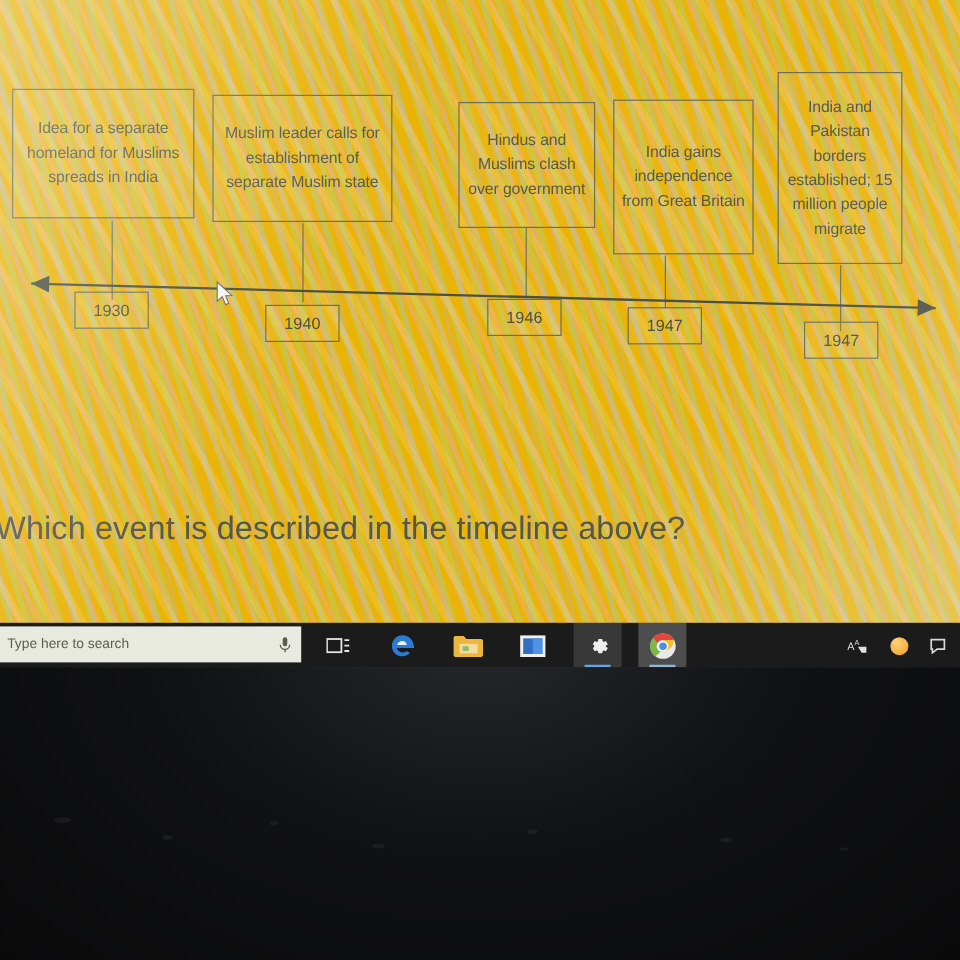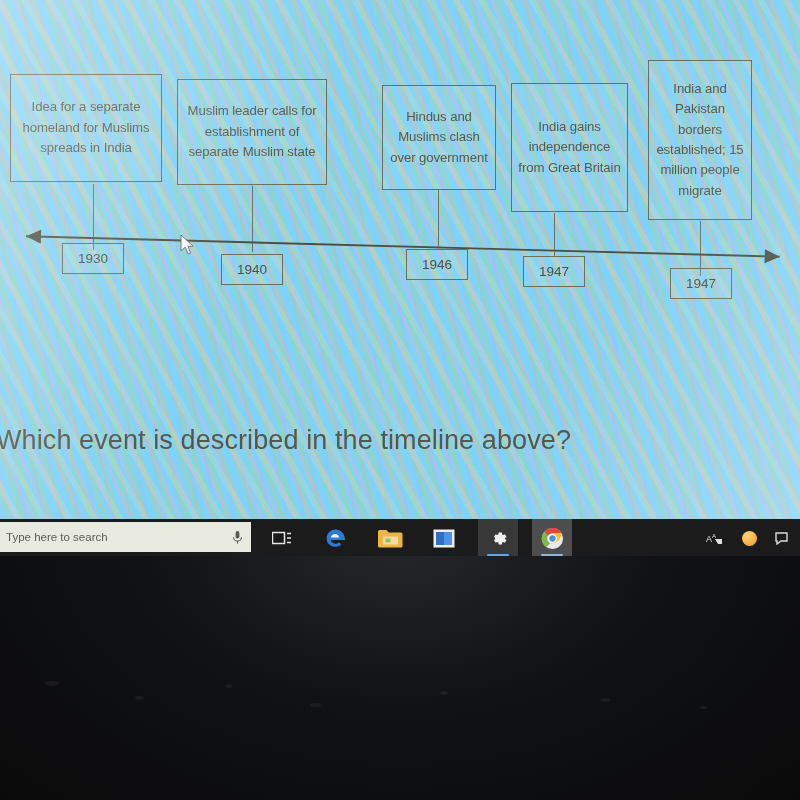--- a/index.html
+++ b/index.html
@@ -8,21 +8,21 @@
     width:800px;height:800px;overflow:hidden;
     background:#0a0a0a;
     font-family:"Liberation Sans", sans-serif;
     position:relative;
   }
 
   
   #screen{
     position:absolute;left:0;top:0;width:800px;height:556px;
     overflow:hidden;
-    background:#7dd3fc;
+    background:#eab308;
   }
   
   .moire{
     position:absolute;left:-200px;top:-200px;width:1250px;height:1050px;
     pointer-events:none;
   }
   .m1{
     background:repeating-linear-gradient(72deg,
       rgba(168,214,130,.40) 0px, rgba(168,214,130,.40) 5px,
       rgba(255,255,255,0) 5px, rgba(255,255,255,0) 13px);

